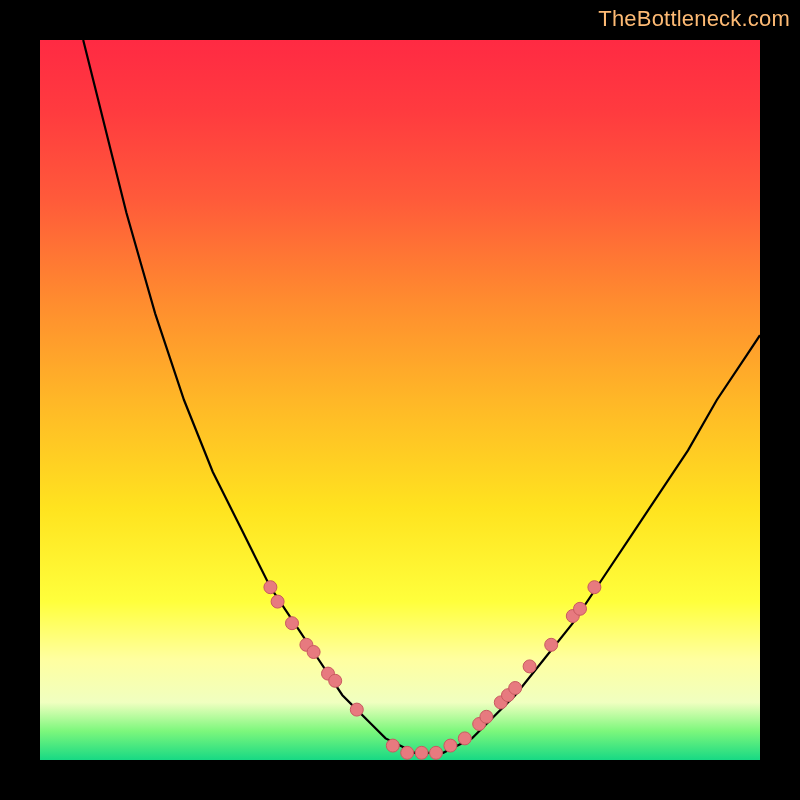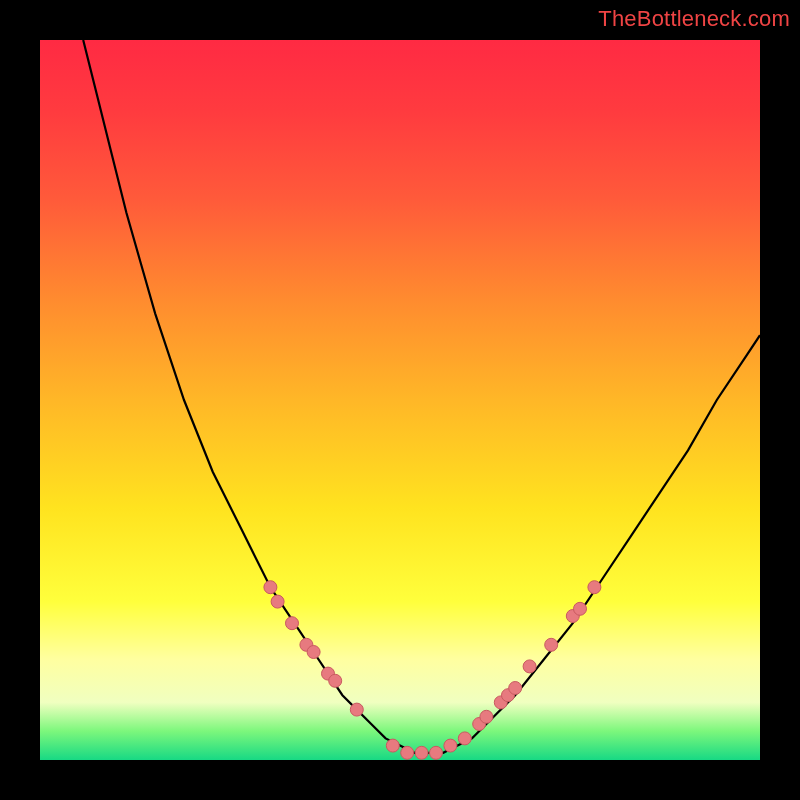--- a/index.html
+++ b/index.html
@@ -34,21 +34,21 @@
       #ffffa0 86%,
       #f0ffc0 92%,
       #7cf77c 96%,
       #17d984 100%
     );
   }
   .watermark {
     position: absolute;
     top: 6px;
     right: 10px;
-    color: #ef4444;
+    color: #fdba74;
     font-size: 22px;
     letter-spacing: 0.2px;
     font-weight: 500;
   }
   svg.curve {
     position: absolute;
     left: 0;
     top: 0;
     width: 720px;
     height: 720px;

